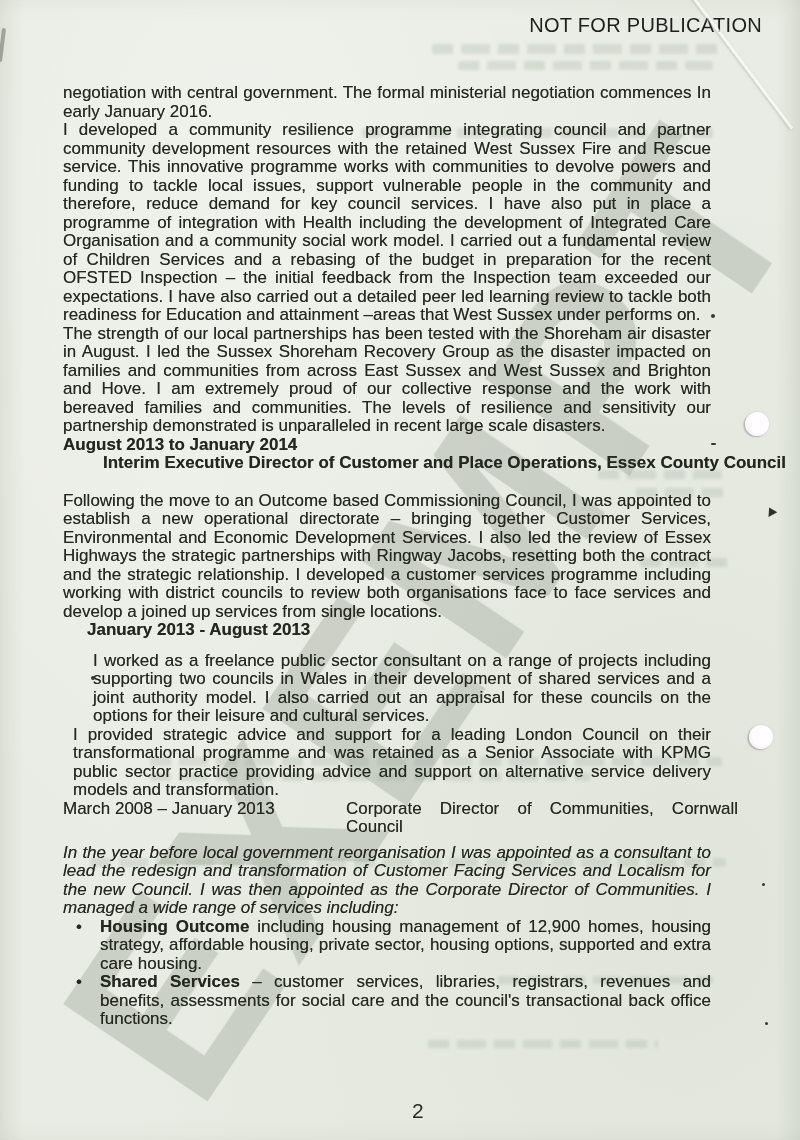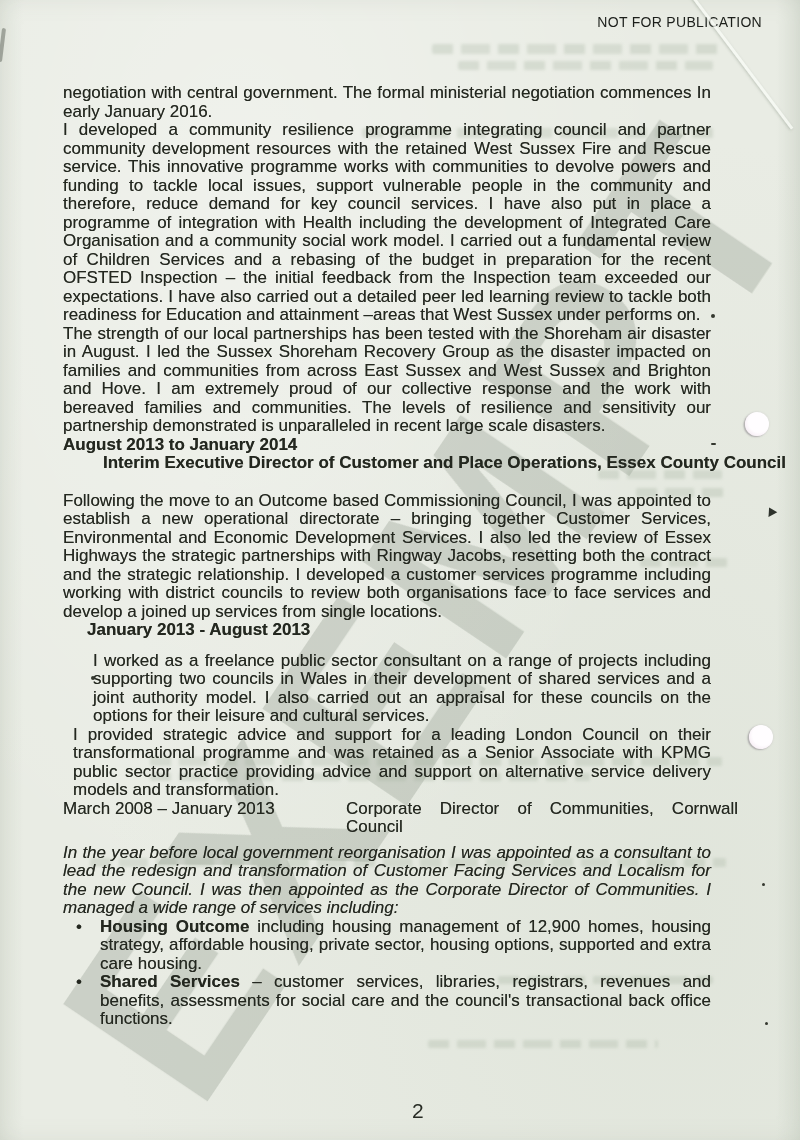--- a/index.html
+++ b/index.html
@@ -27,21 +27,21 @@
     z-index:1;user-select:none;
   }
   
   .ghost{
     position:absolute;z-index:1;border-radius:2px;opacity:.42;filter:blur(1.4px);
     background:repeating-linear-gradient(90deg, rgba(148,164,143,.60) 0 21px, rgba(148,164,143,0) 21px 29px, rgba(148,164,143,.55) 29px 58px, rgba(148,164,143,0) 58px 66px);
   }
   
   .classification{
     position:absolute;top:14px;right:38px;z-index:2;
-    font-size:14px;color:#1c1f1b;letter-spacing:.3px;
+    font-size:20px;color:#1c1f1b;letter-spacing:.3px;
   }
   
   .content{
     position:absolute;left:63px;top:84px;width:648px;z-index:2;
     font-size:17px;line-height:18.5px;color:#23271f;
     text-align:justify;
     text-shadow:0 0 .25px rgba(35,39,31,.6);
   }
   .content p{margin:0;}
   .p1{margin-bottom:19px;}

